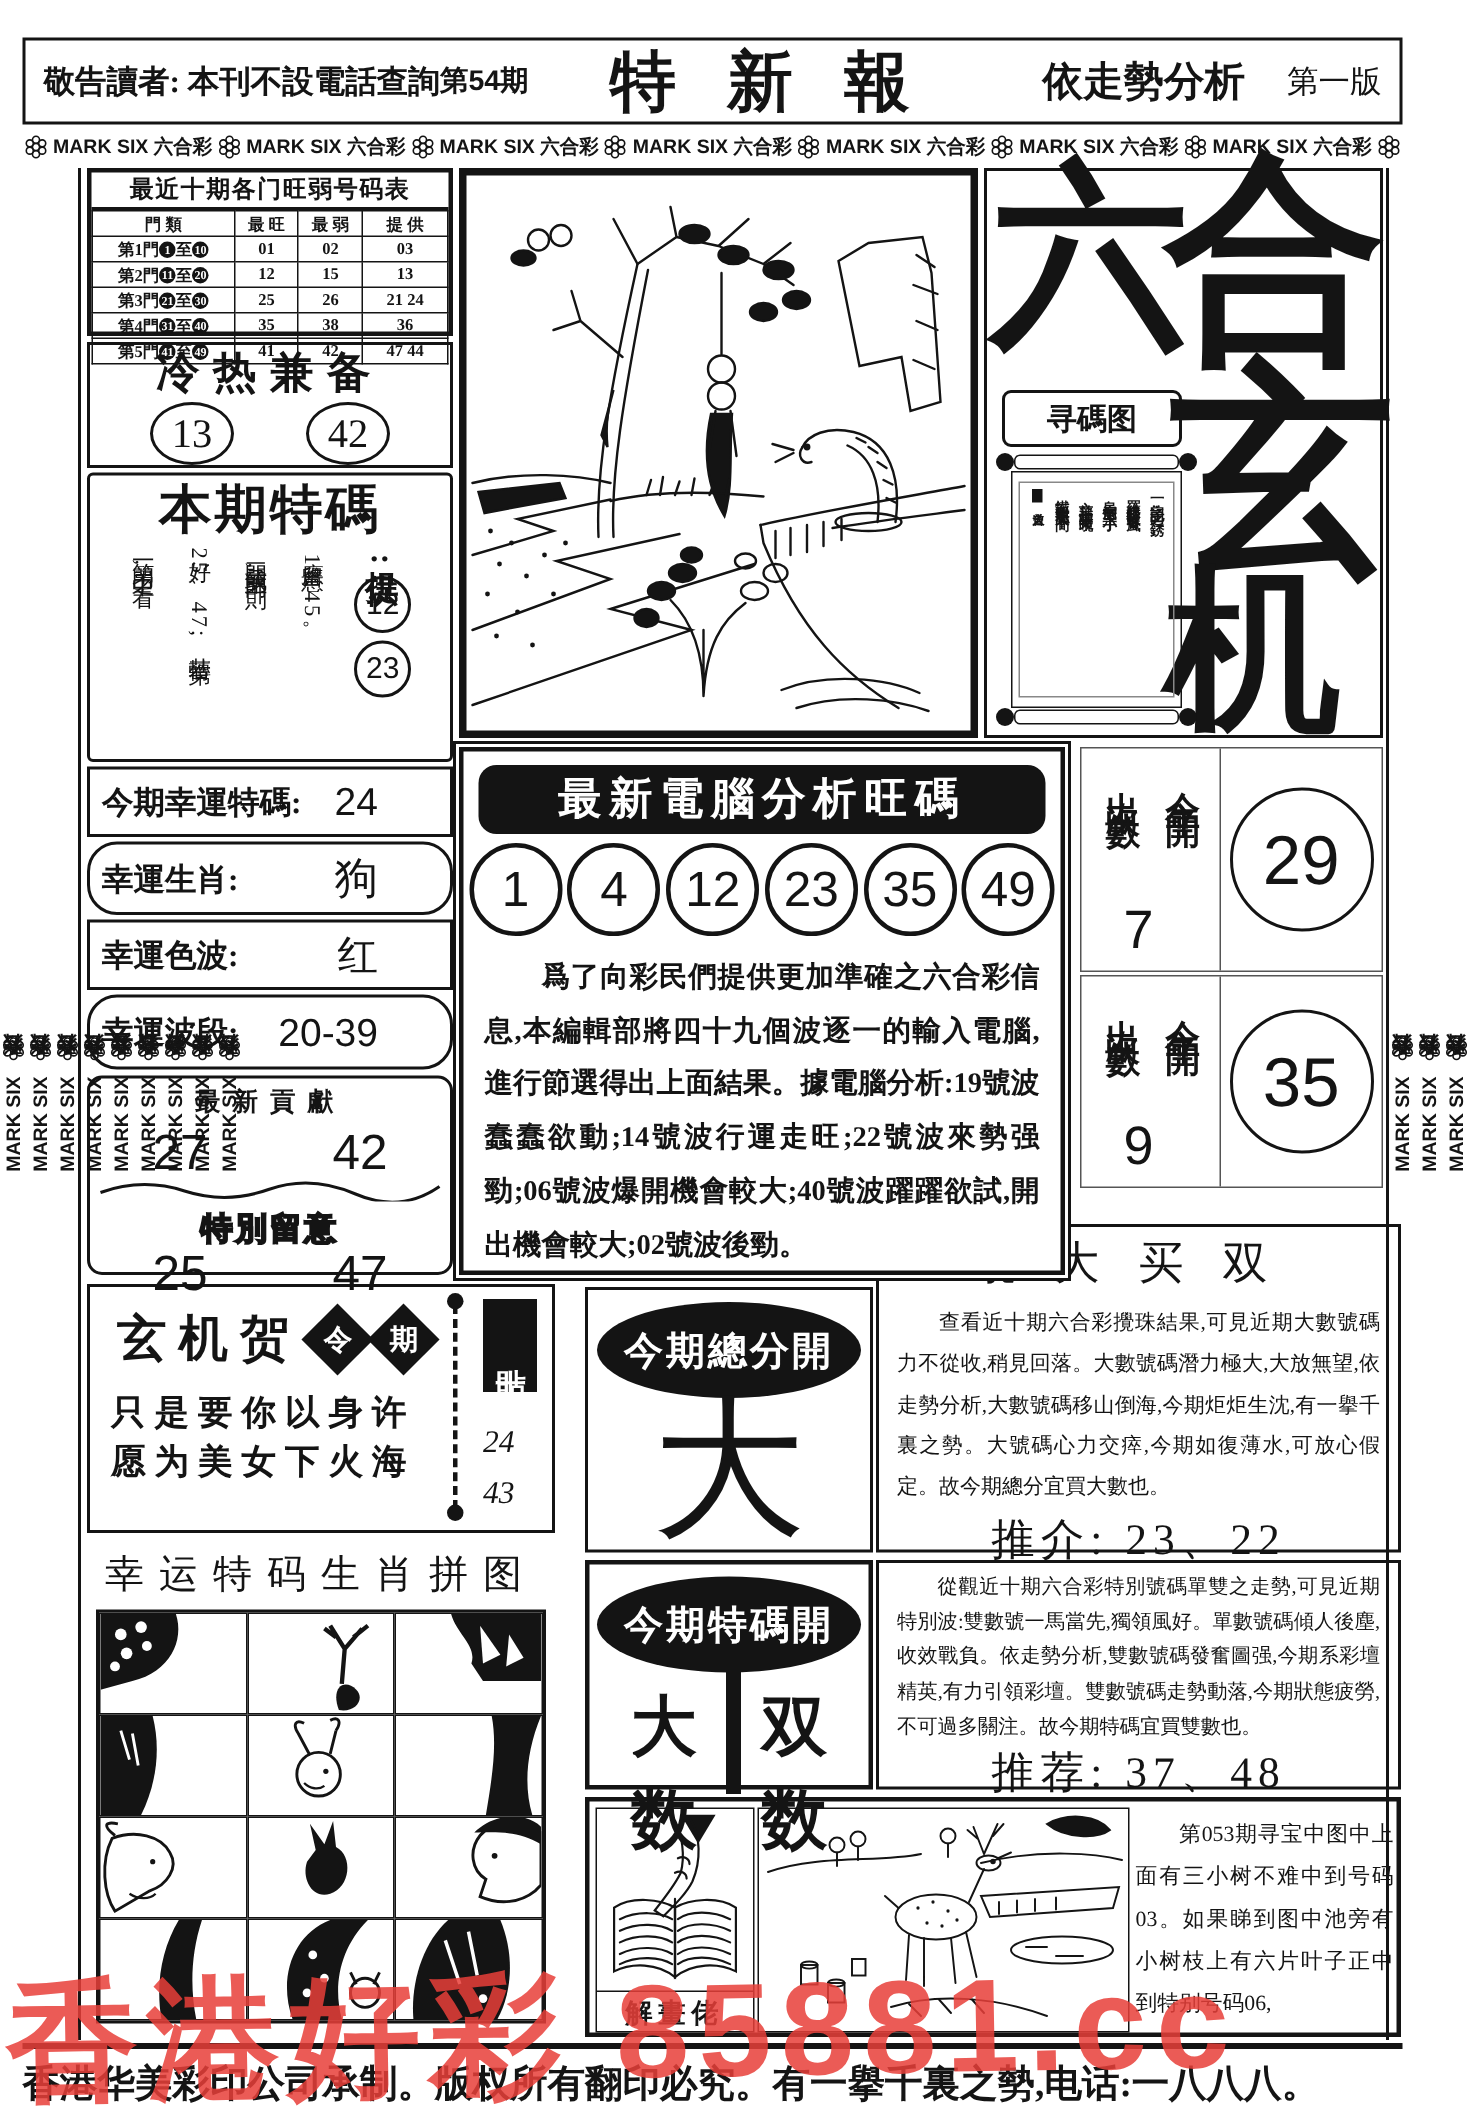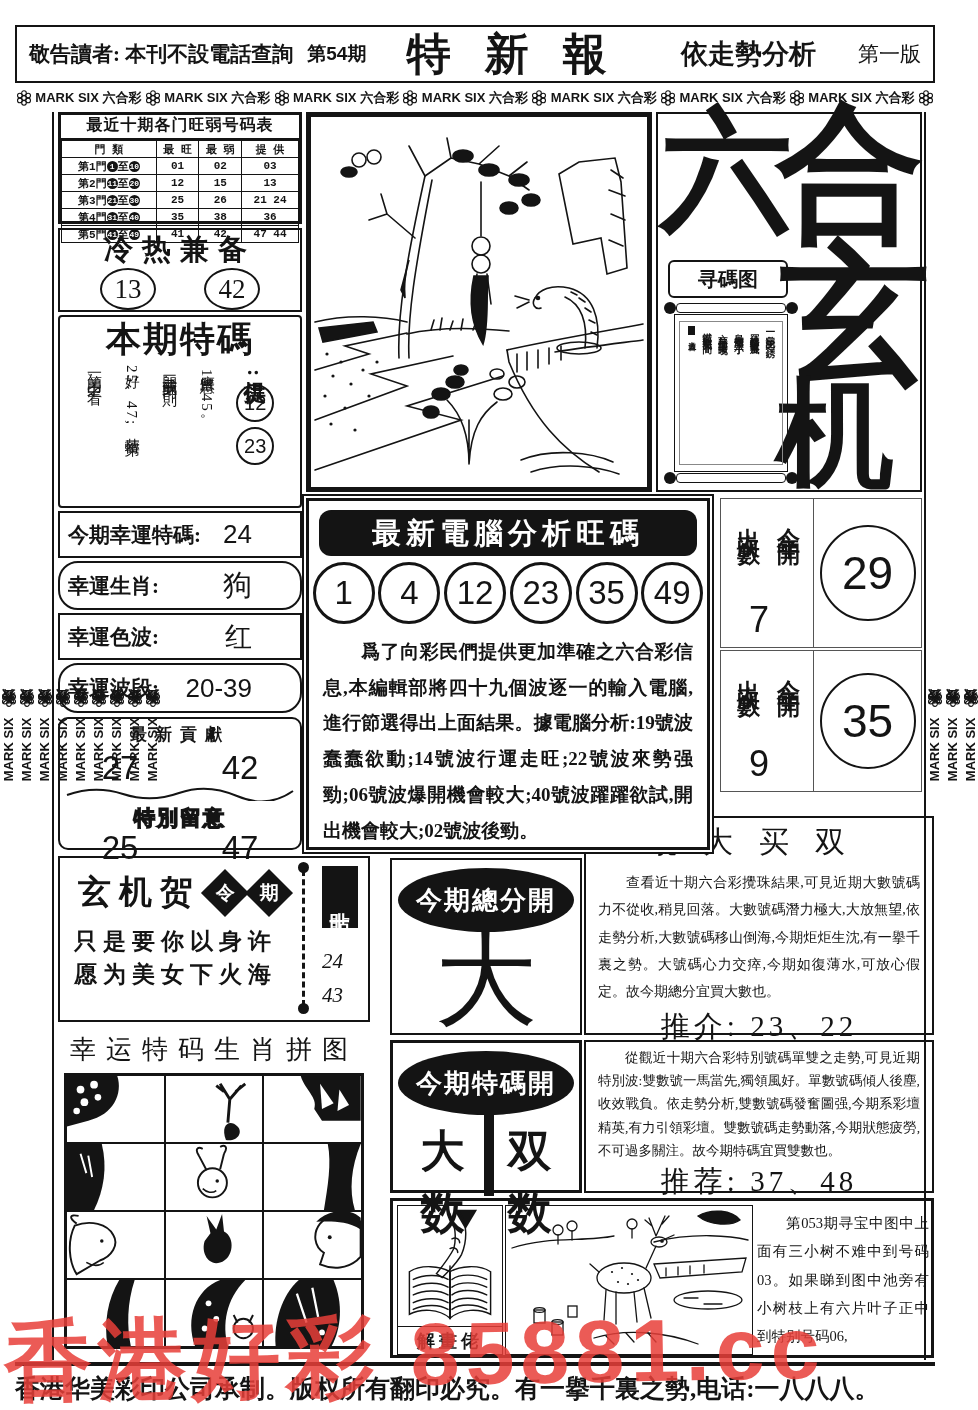--- a/index.html
+++ b/index.html
@@ -3,39 +3,39 @@
 <meta charset="utf-8">
 <style>
   html,body{margin:0;padding:0;background:#e8e8e8;}
   #page{position:relative;width:978px;height:1410px;background:#fff;overflow:hidden;
         font-family:"Liberation Serif",serif;color:#141414;}
   .abs{position:absolute;box-sizing:border-box;}
   .vtext{writing-mode:vertical-rl;text-orientation:mixed;}
 
   
   #masthead{left:15px;top:25px;width:920px;height:58px;border:2px solid #141414;
-    display:flex;align-items:center;padding:8px 12px;gap:14px;}
+    display:flex;align-items:center;padding:8px 12px;}
   #masthead .notice{font-size:21px;font-weight:bold;white-space:nowrap;}
   #masthead .issue{font-size:19px;font-weight:bold;font-family:"Liberation Sans",sans-serif;white-space:nowrap;}
   #masthead .title{font-size:44px;font-weight:bold;letter-spacing:34px;flex:1;text-align:center;white-space:nowrap;}
   #masthead .subtitle{font-size:27px;font-weight:bold;white-space:nowrap;}
   #masthead .edition{font-size:21px;white-space:nowrap;margin-left:28px;}
 
   
   #mark-row{left:15px;top:86px;width:920px;height:24px;display:flex;align-items:center;
     justify-content:space-between;font-family:"Liberation Sans",sans-serif;font-weight:bold;font-size:13px;}
   .strip{top:112px;width:54px;height:1248px;display:flex;align-items:center;justify-content:space-around;
     font-family:"Liberation Sans",sans-serif;font-weight:bold;font-size:13px;}
   .strip .unit{writing-mode:vertical-rl;transform:rotate(180deg);display:flex;align-items:center;gap:6px;}
   #strip-left{left:0;border-right:2px solid #141414;}
   #strip-right{left:924px;border-left:2px solid #141414;}
   .flower-icon{width:18px;height:18px;}
 
   
-  #hot-table{left:58px;top:112px;width:244px;height:112px;border:3px solid #141414;font-family:Liberation Mono, monospace;}
+  #hot-table{left:58px;top:112px;width:244px;height:112px;border:3px solid #141414;font-family:Liberation Serif, serif;}
   #hot-table .ttl{font-size:16px;font-weight:bold;text-align:center;border-bottom:2px solid #141414;line-height:23px;letter-spacing:1px;}
   #hot-table table{border-collapse:collapse;width:100%;}
   #hot-table td,#hot-table th{border:1px solid #141414;font-size:11px;text-align:center;padding:0;height:16px;font-weight:bold;}
   #hot-table th{font-weight:bold;}
   .bcircle{display:inline-block;width:11px;height:11px;line-height:11px;border-radius:50%;
     background:#141414;color:#fff;font-size:8px;text-align:center;vertical-align:middle;}
 
   
   #cold-hot{left:58px;top:228px;width:244px;height:84px;border:2px solid #141414;text-align:center;}
   #cold-hot .ttl{font-size:29px;font-weight:bold;letter-spacing:9px;line-height:38px;}

